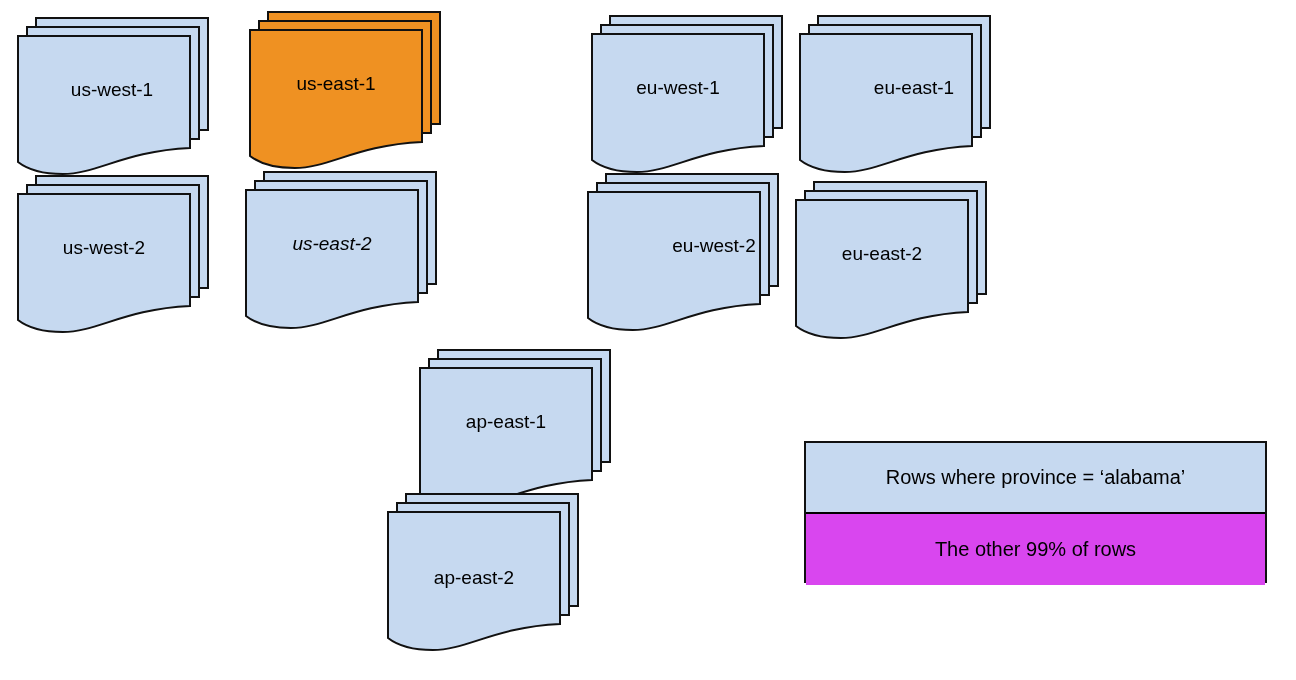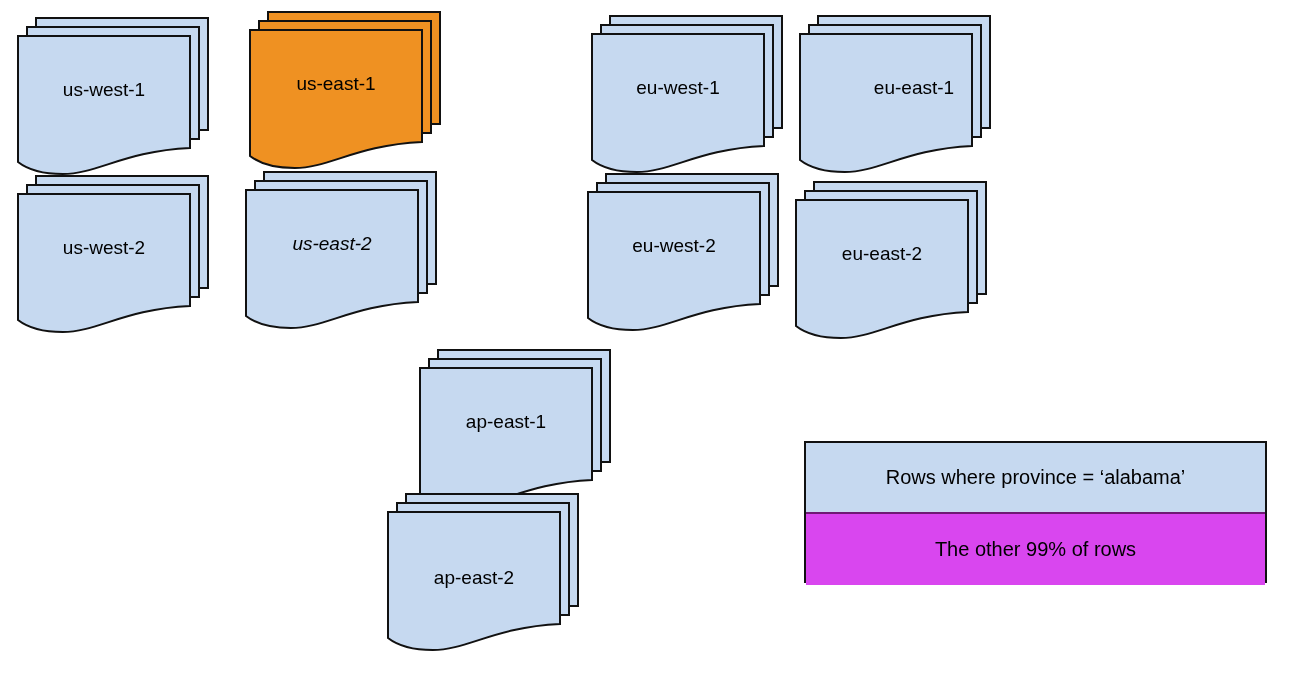--- a/index.html
+++ b/index.html
@@ -57,35 +57,35 @@
     box-sizing: border-box;
     display: flex;
     align-items: center;
     justify-content: center;
     font-family: "Liberation Sans", sans-serif;
     font-size: 20px;
     color: #000000;
     white-space: nowrap;
   }
   .legend-row.first {
-    border-bottom: 2px solid #701a75;
+    border-bottom: 2px solid #000000;
   }
 </style>
 </head>
 <body>
 
 <div id="diagram-canvas">
   <div id="stacks-layer">
       <div class="stack-group" style="left: 18px; top: 18px; width: 190px; height: 156px;">
         <svg class="doc-svg" width="196" height="162">
           <path d="M 18 0 L 190 0 L 190 112 L 18 112 Z" fill="#C6D9F0" stroke="#111111" stroke-width="2" stroke-linejoin="miter"></path>
           <path d="M 9 9 L 181 9 L 181 121 L 9 121 Z" fill="#C6D9F0" stroke="#111111" stroke-width="2" stroke-linejoin="miter"></path>
           <path d="M 0 18 L 172 18 L 172 130 C 106.64 133 79.12 156 44.72 156 C 24.080000000000002 156 10.32 152 0 144 Z" fill="#C6D9F0" stroke="#111111" stroke-width="2" stroke-linejoin="miter"></path>
         </svg>
-        <div class="stack-label" style="top: 61px;">us-west-1</div>
+        <div class="stack-label" style="top: 61px; padding-left: 8px;">us-west-1</div>
       </div>
       <div class="stack-group" style="left: 250px; top: 12px; width: 190px; height: 156px;">
         <svg class="doc-svg" width="196" height="162">
           <path d="M 18 0 L 190 0 L 190 112 L 18 112 Z" fill="#EF9122" stroke="#111111" stroke-width="2" stroke-linejoin="miter"></path>
           <path d="M 9 9 L 181 9 L 181 121 L 9 121 Z" fill="#EF9122" stroke="#111111" stroke-width="2" stroke-linejoin="miter"></path>
           <path d="M 0 18 L 172 18 L 172 130 C 106.64 133 79.12 156 44.72 156 C 24.080000000000002 156 10.32 152 0 144 Z" fill="#EF9122" stroke="#111111" stroke-width="2" stroke-linejoin="miter"></path>
         </svg>
         <div class="stack-label" style="top: 61px;">us-east-1</div>
       </div>
       <div class="stack-group" style="left: 592px; top: 16px; width: 153px; height: 156px; text-decoration: underline;">
@@ -119,21 +119,21 @@
           <path d="M 0 18 L 172 18 L 172 130 C 106.64 133 79.12 156 44.72 156 C 24.080000000000002 156 10.32 152 0 144 Z" fill="#C6D9F0" stroke="#111111" stroke-width="2" stroke-linejoin="miter"></path>
         </svg>
         <div class="stack-label" style="top: 61px;">us-east-2</div>
       </div>
       <div class="stack-group" style="left: 588px; top: 174px; width: 190px; height: 156px;">
         <svg class="doc-svg" width="196" height="162">
           <path d="M 18 0 L 190 0 L 190 112 L 18 112 Z" fill="#C6D9F0" stroke="#111111" stroke-width="2" stroke-linejoin="miter"></path>
           <path d="M 9 9 L 181 9 L 181 121 L 9 121 Z" fill="#C6D9F0" stroke="#111111" stroke-width="2" stroke-linejoin="miter"></path>
           <path d="M 0 18 L 172 18 L 172 130 C 106.64 133 79.12 156 44.72 156 C 24.080000000000002 156 10.32 152 0 144 Z" fill="#C6D9F0" stroke="#111111" stroke-width="2" stroke-linejoin="miter"></path>
         </svg>
-        <div class="stack-label" style="top: 61px;">eu-west-2</div>
+        <div class="stack-label" style="top: 61px; margin-left: 40px;">eu-west-2</div>
       </div>
       <div class="stack-group" style="left: 796px; top: 182px; width: 190px; height: 156px;">
         <svg class="doc-svg" width="196" height="162">
           <path d="M 18 0 L 190 0 L 190 112 L 18 112 Z" fill="#C6D9F0" stroke="#111111" stroke-width="2" stroke-linejoin="miter"></path>
           <path d="M 9 9 L 181 9 L 181 121 L 9 121 Z" fill="#C6D9F0" stroke="#111111" stroke-width="2" stroke-linejoin="miter"></path>
           <path d="M 0 18 L 172 18 L 172 130 C 106.64 133 79.12 156 44.72 156 C 24.080000000000002 156 10.32 152 0 144 Z" fill="#C6D9F0" stroke="#111111" stroke-width="2" stroke-linejoin="miter"></path>
         </svg>
         <div class="stack-label" style="top: 61px;">eu-east-2</div>
       </div>
       <div class="stack-group" style="left: 420px; top: 350px; width: 190px; height: 156px; padding-left: 18px;">

